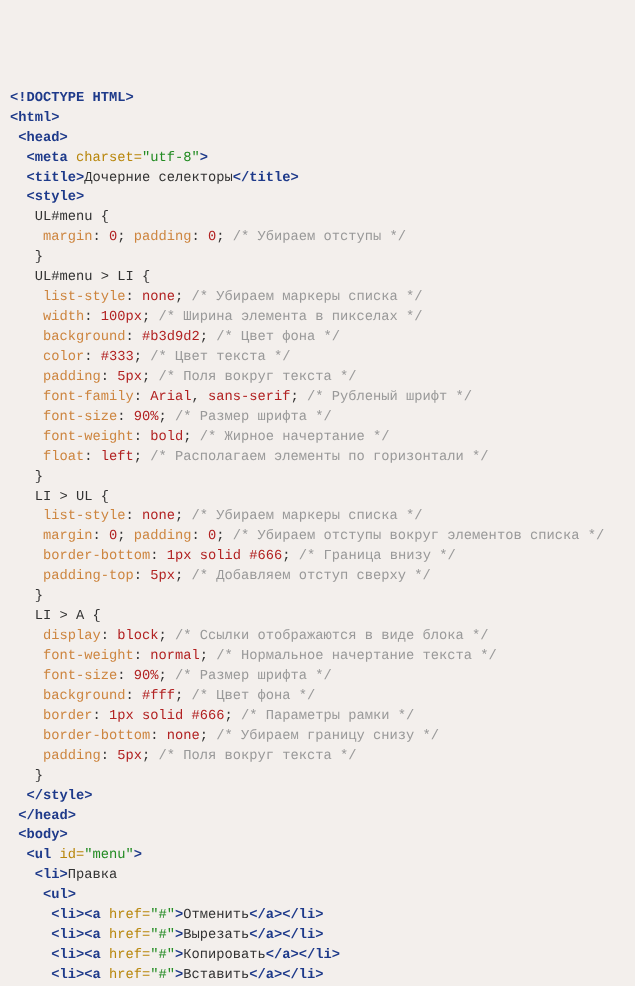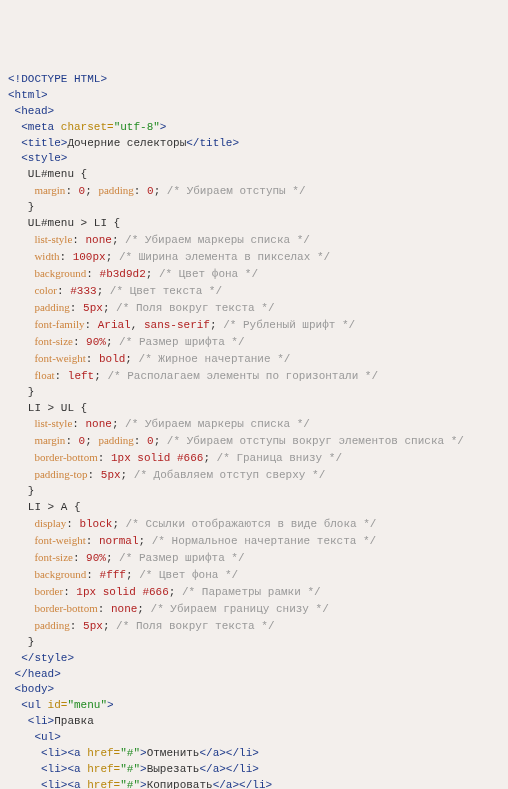--- a/index.html
+++ b/index.html
@@ -5,24 +5,24 @@
   body {
     margin: 0;
     padding: 8px;
     background: #f3efec;
     font-family: Consolas, "Courier New", monospace;
     font-size: 11px;
     line-height: 1.45;
     color: #333;
     white-space: pre;
   }
-  .tag { color: #1e3a8a; }
+  .tag { color: #1e3a8a; font-weight: bold; }
   .attr { color: #b8860b; }
   .val { color: #228b22; }
-  .prop { color: #cd853f; font-family: Liberation Serif, serif; }
+  .prop { color: #cd853f; }
   .num { color: #b22222; }
   .cmt { color: #999; }
   .txt { color: #333; }
   .sel { color: #333; }
 </style>
 </head>
 <body>
 
 
 

